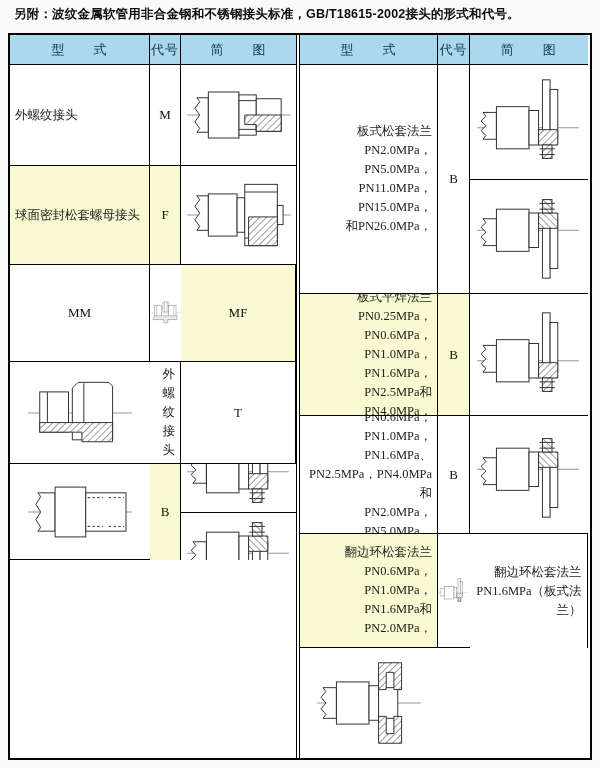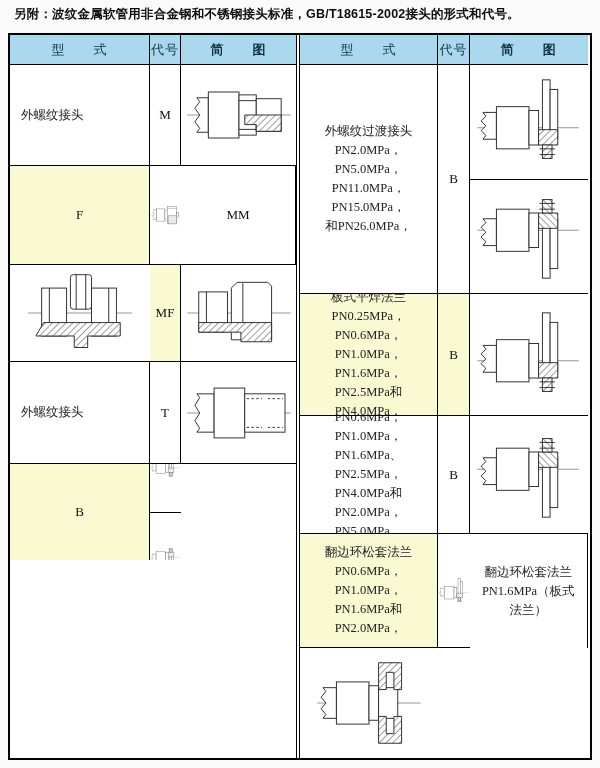--- a/index.html
+++ b/index.html
@@ -23,28 +23,28 @@
   }
   .half{display:grid;box-sizing:border-box;background:#fff;}
   .half.left{width:287px;border-right:1.5px solid #000;grid-template-columns:140px 31px 1fr;}
   .mid-gap{width:2px;background:#fff;}
   .half.right{width:288.5px;border-left:1.5px solid #000;grid-template-columns:138px 32px 1fr;}
   .cell{
     box-sizing:border-box;border-right:1px solid #000;border-bottom:1px solid #000;
     background:#fff;display:flex;align-items:center;justify-content:center;
     overflow:hidden;
   }
-  .cell.last-col{border-right:none;font-weight:bold;}
+  .cell.last-col{border-right:none;}
   .cell.last-row{border-bottom:none;}
   .cell.hd{
     background:var(--header-bg,#aad8ee);
     font-size:13px;color:#143246;letter-spacing:1px;
   }
   .cell.type{
-    justify-content:flex-start;text-align:center;padding:6px 11px;
+    justify-content:flex-start;text-align:right;padding:6px 5px;
     font-size:12.5px;line-height:1.52;white-space:pre-line;color:#222;
   }
   .cell.code{font-size:13px;color:#111;}
   .cell.hl{background:var(--highlight-bg,#f9f9d2);}
   .cell.diagram{flex-direction:column;padding:0;align-items:stretch;}
   .diagram .sub{
     flex:1;display:flex;align-items:center;justify-content:center;background:#fff;
   }
   .diagram .sub + .sub{border-top:1px solid #000;}
   svg{display:block;}
@@ -74,20 +74,21 @@
             <defs>
               <pattern id="h1" width="5" height="5" patternUnits="userSpaceOnUse" patternTransform="rotate(45)">
                 <rect width="5" height="5" fill="#fff"></rect>
                 <line x1="0" y1="0" x2="0" y2="5" stroke="#555" stroke-width="1.2"></line>
               </pattern>
             </defs>
             <path d="M62,48 H100 V65 H74 V58 H62 Z" fill="url(#h1)" stroke="#2c2c2c"></path>
           </svg>
         </div>
       </div>
+      <div class="cell type hl">球面密封松套螺母接头</div>
       <div class="cell code hl">F</div>
       <div class="cell diagram last-col">
         <div class="sub">
           <svg width="108" height="92" viewBox="0 0 112 96" xmlns="http://www.w3.org/2000/svg">
             <line x1="2" y1="48" x2="110" y2="48" stroke="#777" stroke-width="0.8"></line>
             <path d="M24,28 H12 l3,4 -5,7 5,7 -5,7 5,7 -3,4 H24 Z" fill="#fff" stroke="#2c2c2c" stroke-width="1"></path>
             <rect x="24" y="26" width="30" height="44" fill="#fff" stroke="#2c2c2c" stroke-width="1"></rect>
             <rect x="54" y="30" width="8" height="36" fill="#fff" stroke="#2c2c2c" stroke-width="1"></rect>
             <rect x="62" y="16" width="34" height="64" fill="#fff" stroke="#2c2c2c" stroke-width="1"></rect>
             <line x1="62" y1="24" x2="96" y2="24" stroke="#2c2c2c" stroke-width="1"></line>
@@ -207,21 +208,21 @@
             </g>
           </svg>
         </div>
       </div>
     </div>
   <div class="mid-gap"></div>
   <div class="half right" id="half-right" style="grid-template-rows: 30px 229px 122px 118px 114px 110px;">
       <div class="cell hd">型　　式</div>
       <div class="cell hd">代号</div>
       <div class="cell hd last-col">简　　图</div>
-      <div class="cell type">外螺纹过渡接头
+      <div class="cell type">板式松套法兰
 PN2.0MPa，PN5.0MPa，
 PN11.0MPa，PN15.0MPa，
 和PN26.0MPa，</div>
       <div class="cell code">B</div>
       <div class="cell diagram last-col">
         <div class="sub">
           <svg width="108" height="92" viewBox="0 0 112 96" xmlns="http://www.w3.org/2000/svg">
             <line x1="2" y1="54" x2="108" y2="54" stroke="#777" stroke-width="0.8"></line>
             <path d="M22,38 H8 l3,4 -5,5 5,5 -5,5 5,5 -3,4 H22 Z" fill="#fff" stroke="#2c2c2c" stroke-width="1"></path>
             <rect x="22" y="32" width="34" height="44" fill="#fff" stroke="#2c2c2c" stroke-width="1"></rect>

